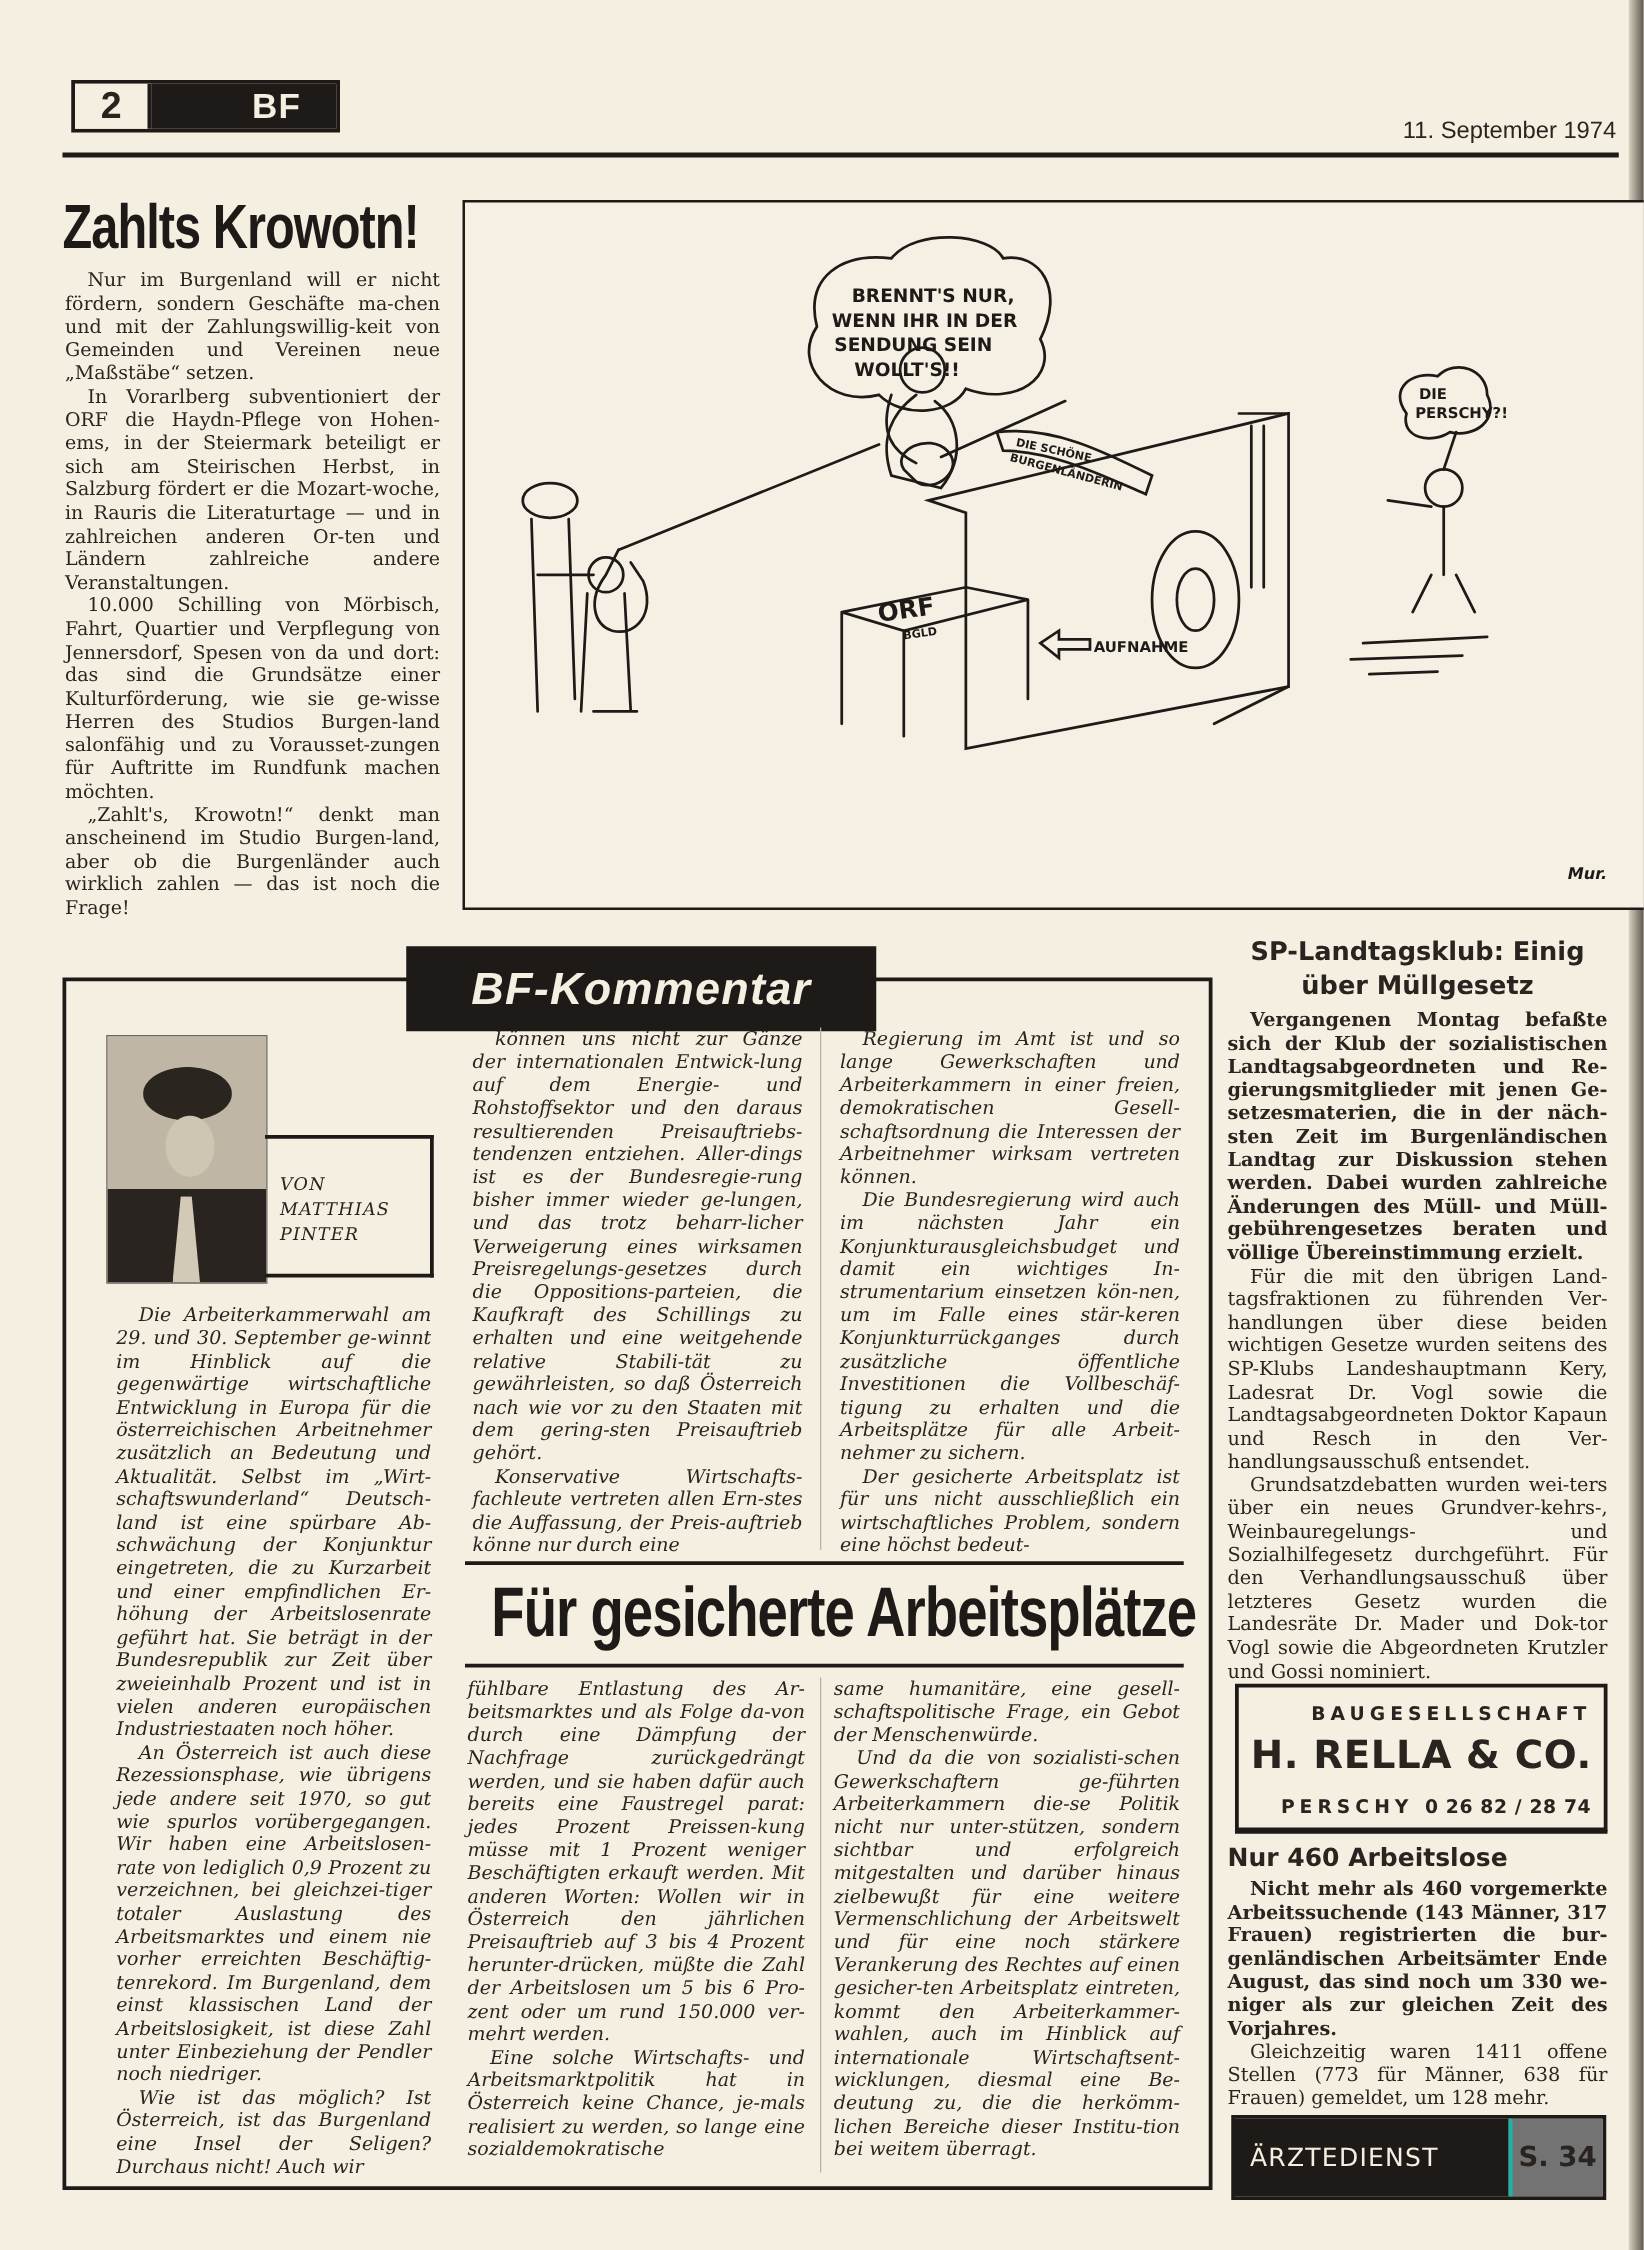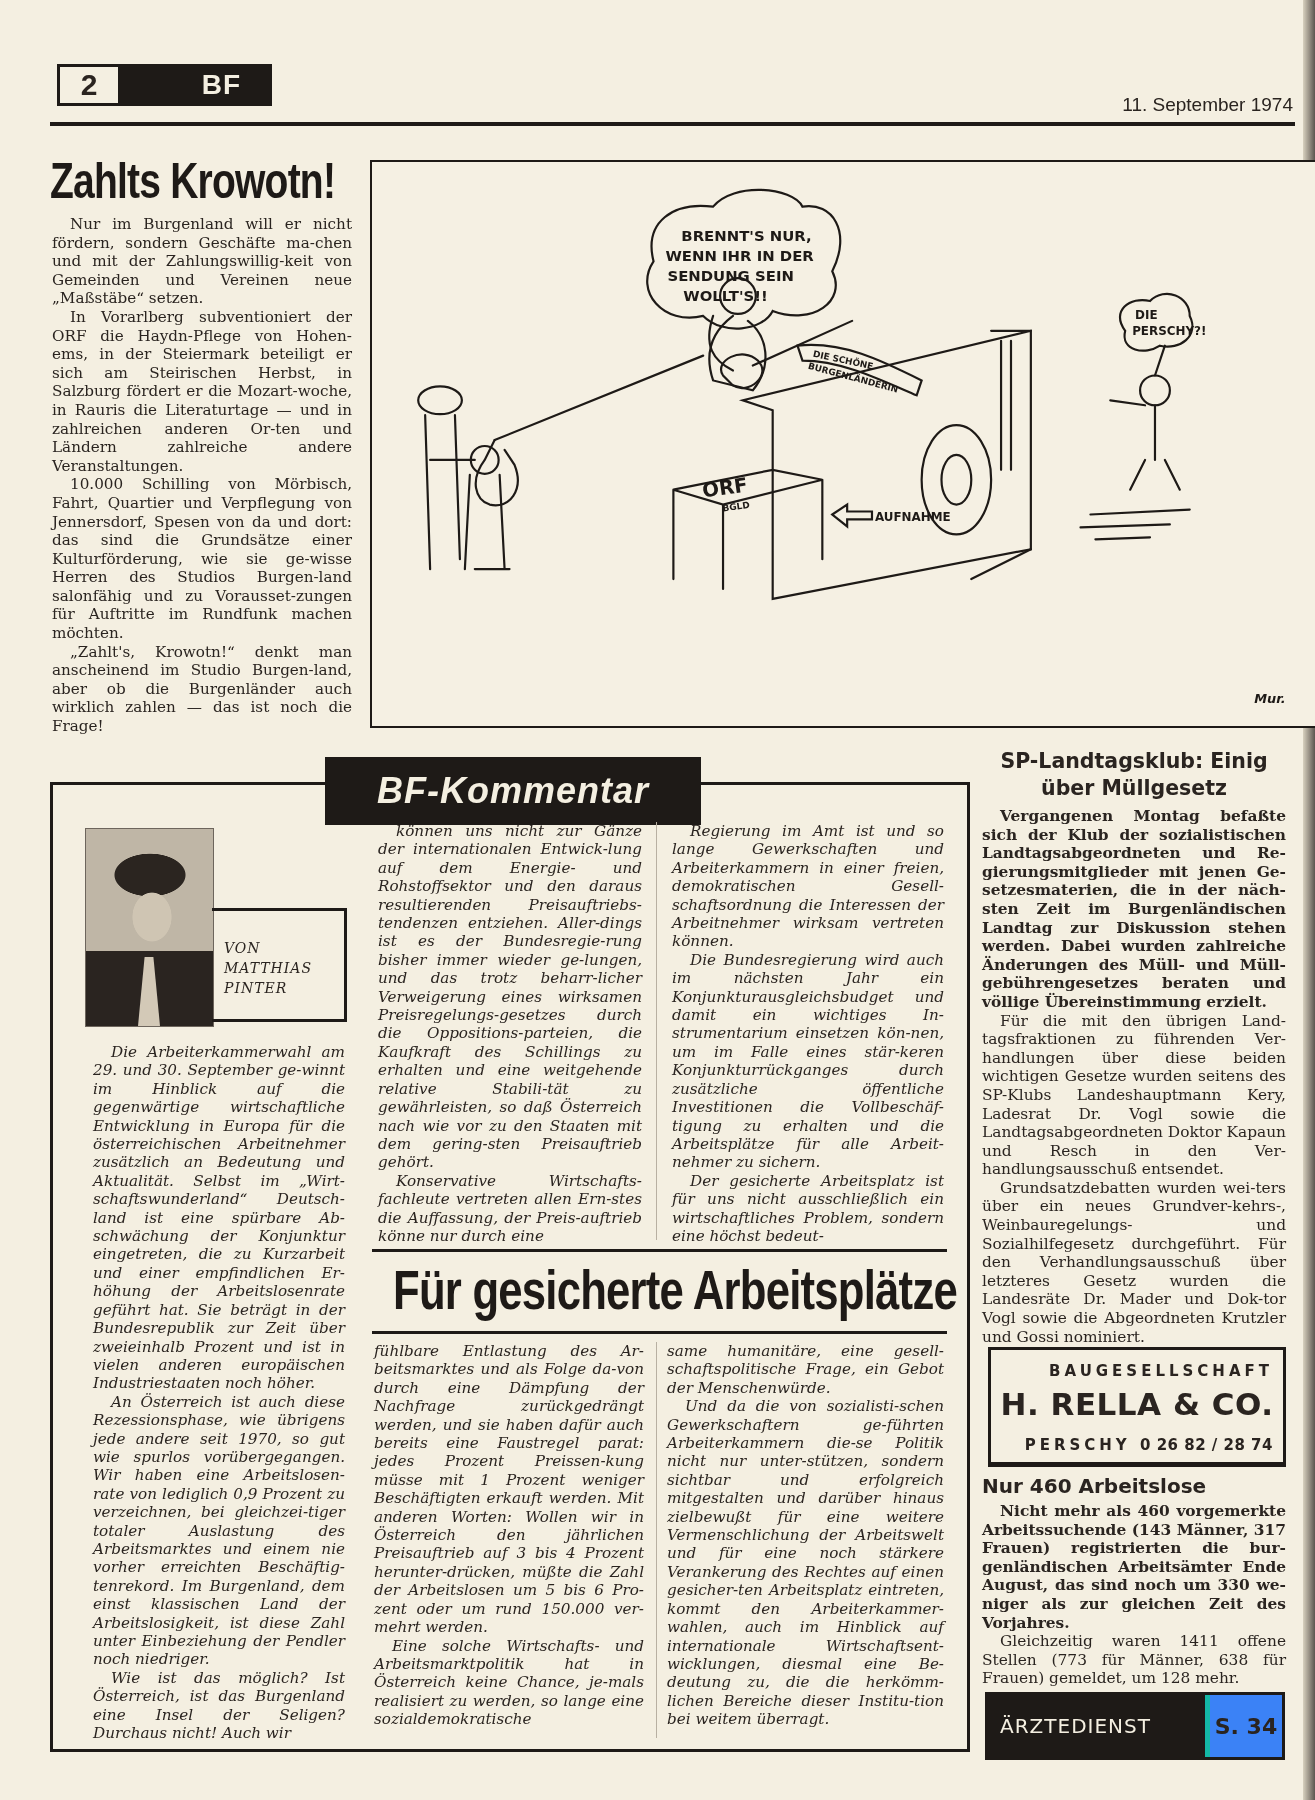--- a/index.html
+++ b/index.html
@@ -67,21 +67,21 @@
   .ad-l2 { position:absolute; left:0; right:0; top:36px; font-weight:bold; font-size:31px; letter-spacing:0.5px; }
   .ad-l3 { position:absolute; right:10px; top:86px; font-weight:bold; font-size:15px; letter-spacing:4px; }
   .ad-l3 .num { letter-spacing:0.5px; }
   .ad-bottom-rule { left:988px; top:1464px; width:298px; height:3px; background:#1e1a17; }
   .nur-head { top:1474px; font-family:"DejaVu Sans", sans-serif; font-weight:bold; font-size:20px; }
   .nur-body { top:1502px; font-size:15.4px; line-height:18.6px; text-align:justify; }
   .nur-body p { margin:0; text-indent:18px; }
   .nur-body .bold { font-weight:bold; }
   .arzt { left:985px; top:1692px; width:300px; height:68px; border:3px solid #1e1a17; box-sizing:border-box; display:flex; }
   .arzt-label { flex:1; background:#1e1a17; color:#f4efe1; font-family:"DejaVu Sans", sans-serif; font-size:20px; display:flex; align-items:center; padding-left:12px; letter-spacing:1px; }
-  .arzt-page { width:72px; background:#3b82f6; font-family:"DejaVu Sans", sans-serif; font-weight:bold; font-size:22px; display:flex; align-items:center; justify-content:center; border-left:5px solid #14b8a6; }
+  .arzt-page { width:72px; background:#737373; font-family:"DejaVu Sans", sans-serif; font-weight:bold; font-size:22px; display:flex; align-items:center; justify-content:center; border-left:3px solid #14b8a6; }
 </style>
 </head>
 <body>
 
 <div class="abs rightedge"></div>
 <div class="abs pagebox">
   <div class="pagenum">2</div>
   <div class="pagebrand">BF</div>
 </div>
 <div class="abs dateline">11. September 1974</div>

